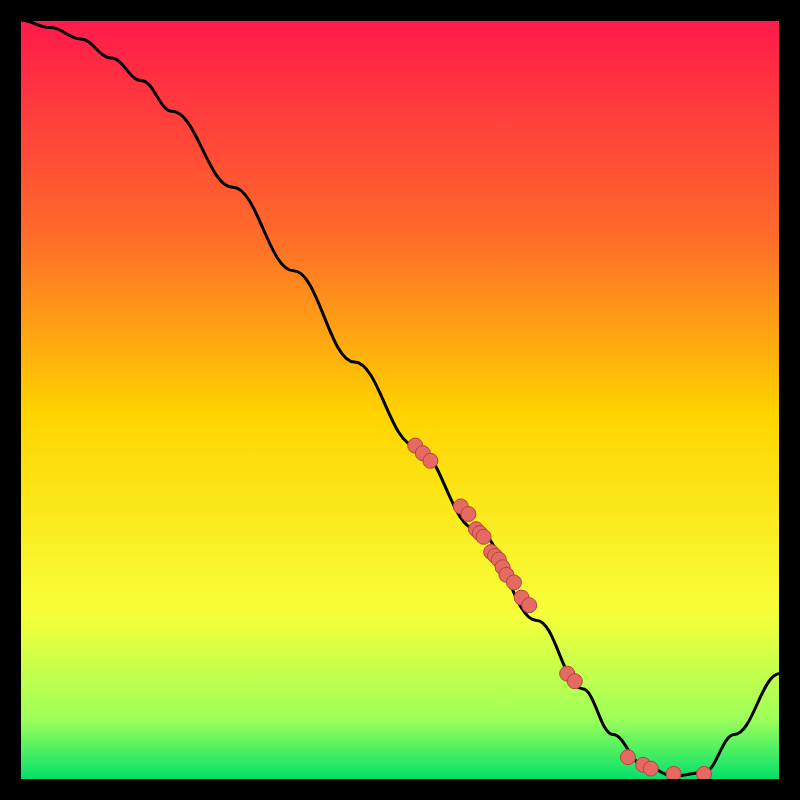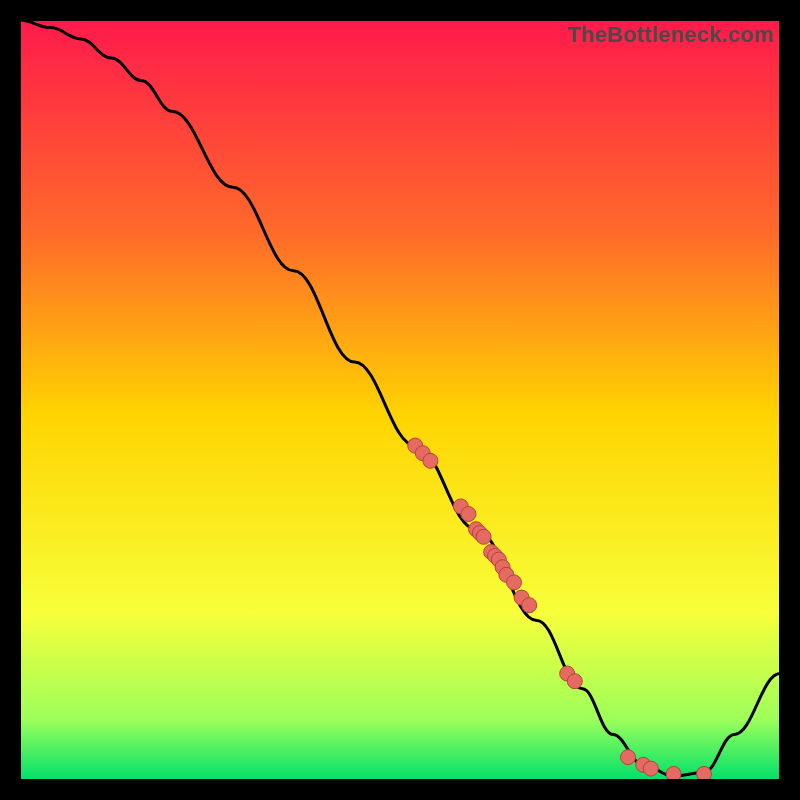--- a/index.html
+++ b/index.html
@@ -80,14 +80,13 @@
         <circle cx="554.8" cy="661.2" r="7.5" fill="#e46a62" stroke="#b5443e" stroke-width="1"></circle>
         <circle cx="608" cy="737.2" r="7.5" fill="#e46a62" stroke="#b5443e" stroke-width="1"></circle>
         <circle cx="623.1999999999999" cy="744.8" r="7.5" fill="#e46a62" stroke="#b5443e" stroke-width="1"></circle>
         <circle cx="630.8" cy="748.6" r="7.5" fill="#e46a62" stroke="#b5443e" stroke-width="1"></circle>
         <circle cx="653.6" cy="753.92" r="7.5" fill="#e46a62" stroke="#b5443e" stroke-width="1"></circle>
         <circle cx="684" cy="753.92" r="7.5" fill="#e46a62" stroke="#b5443e" stroke-width="1"></circle>
       </g>
     <rect x="0" y="0" width="760" height="760" fill="none" stroke="#000" stroke-width="2"></rect>
   </svg>
 
-  <div class="watermark">TheBottleneck.com</div>
 </div>
 
 </body></html>

